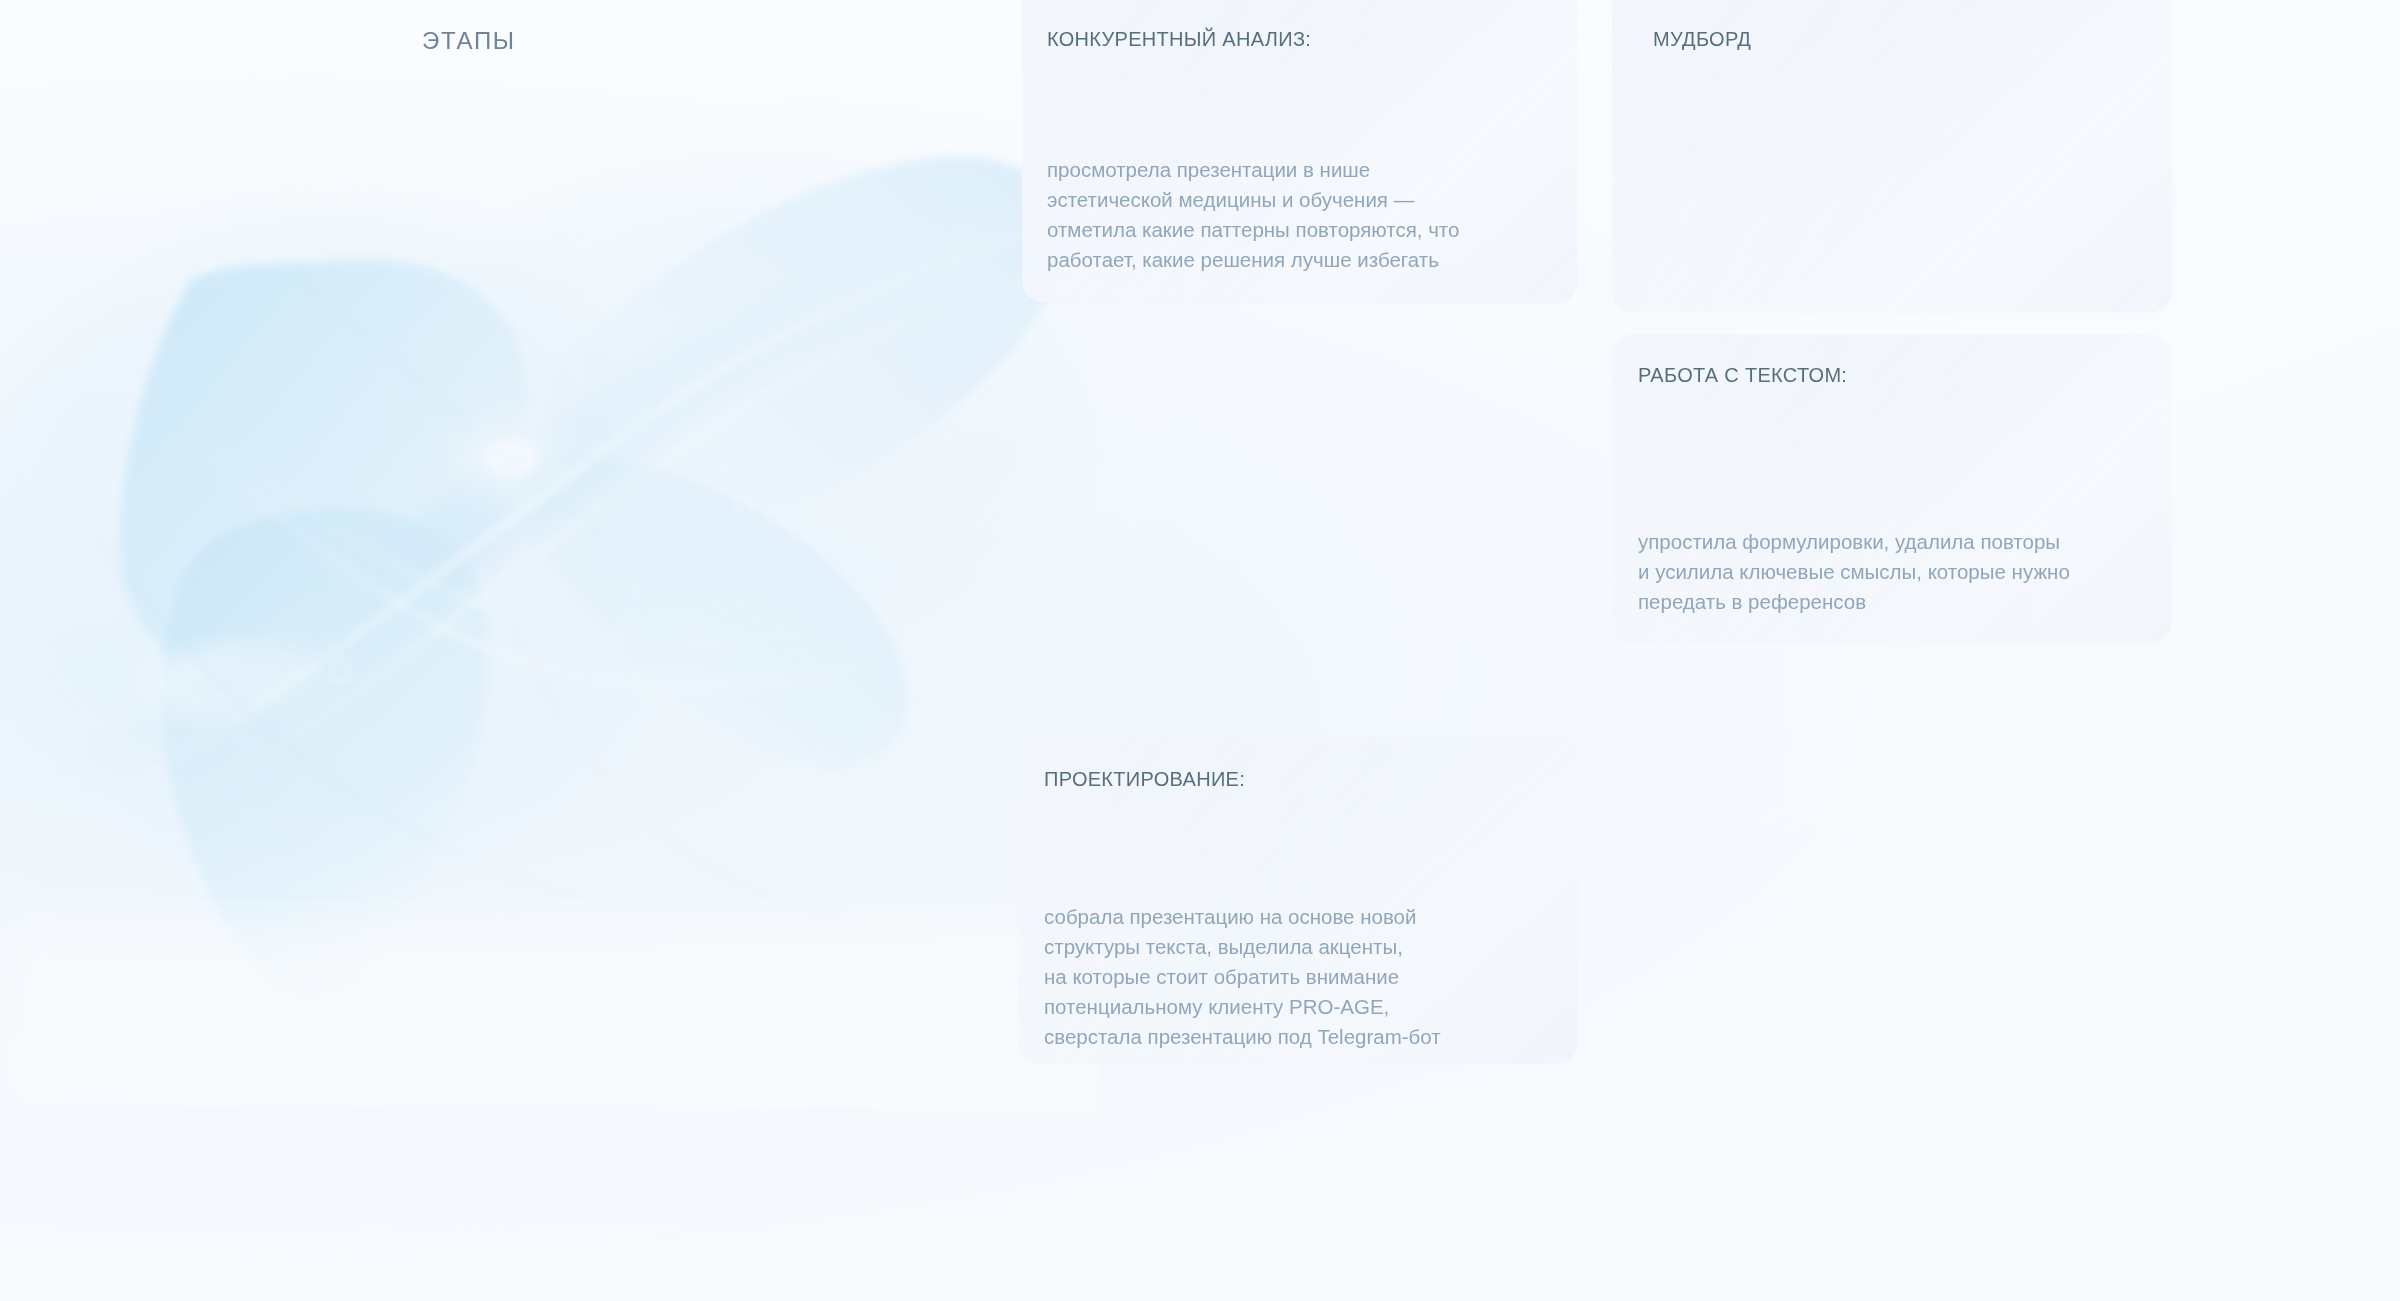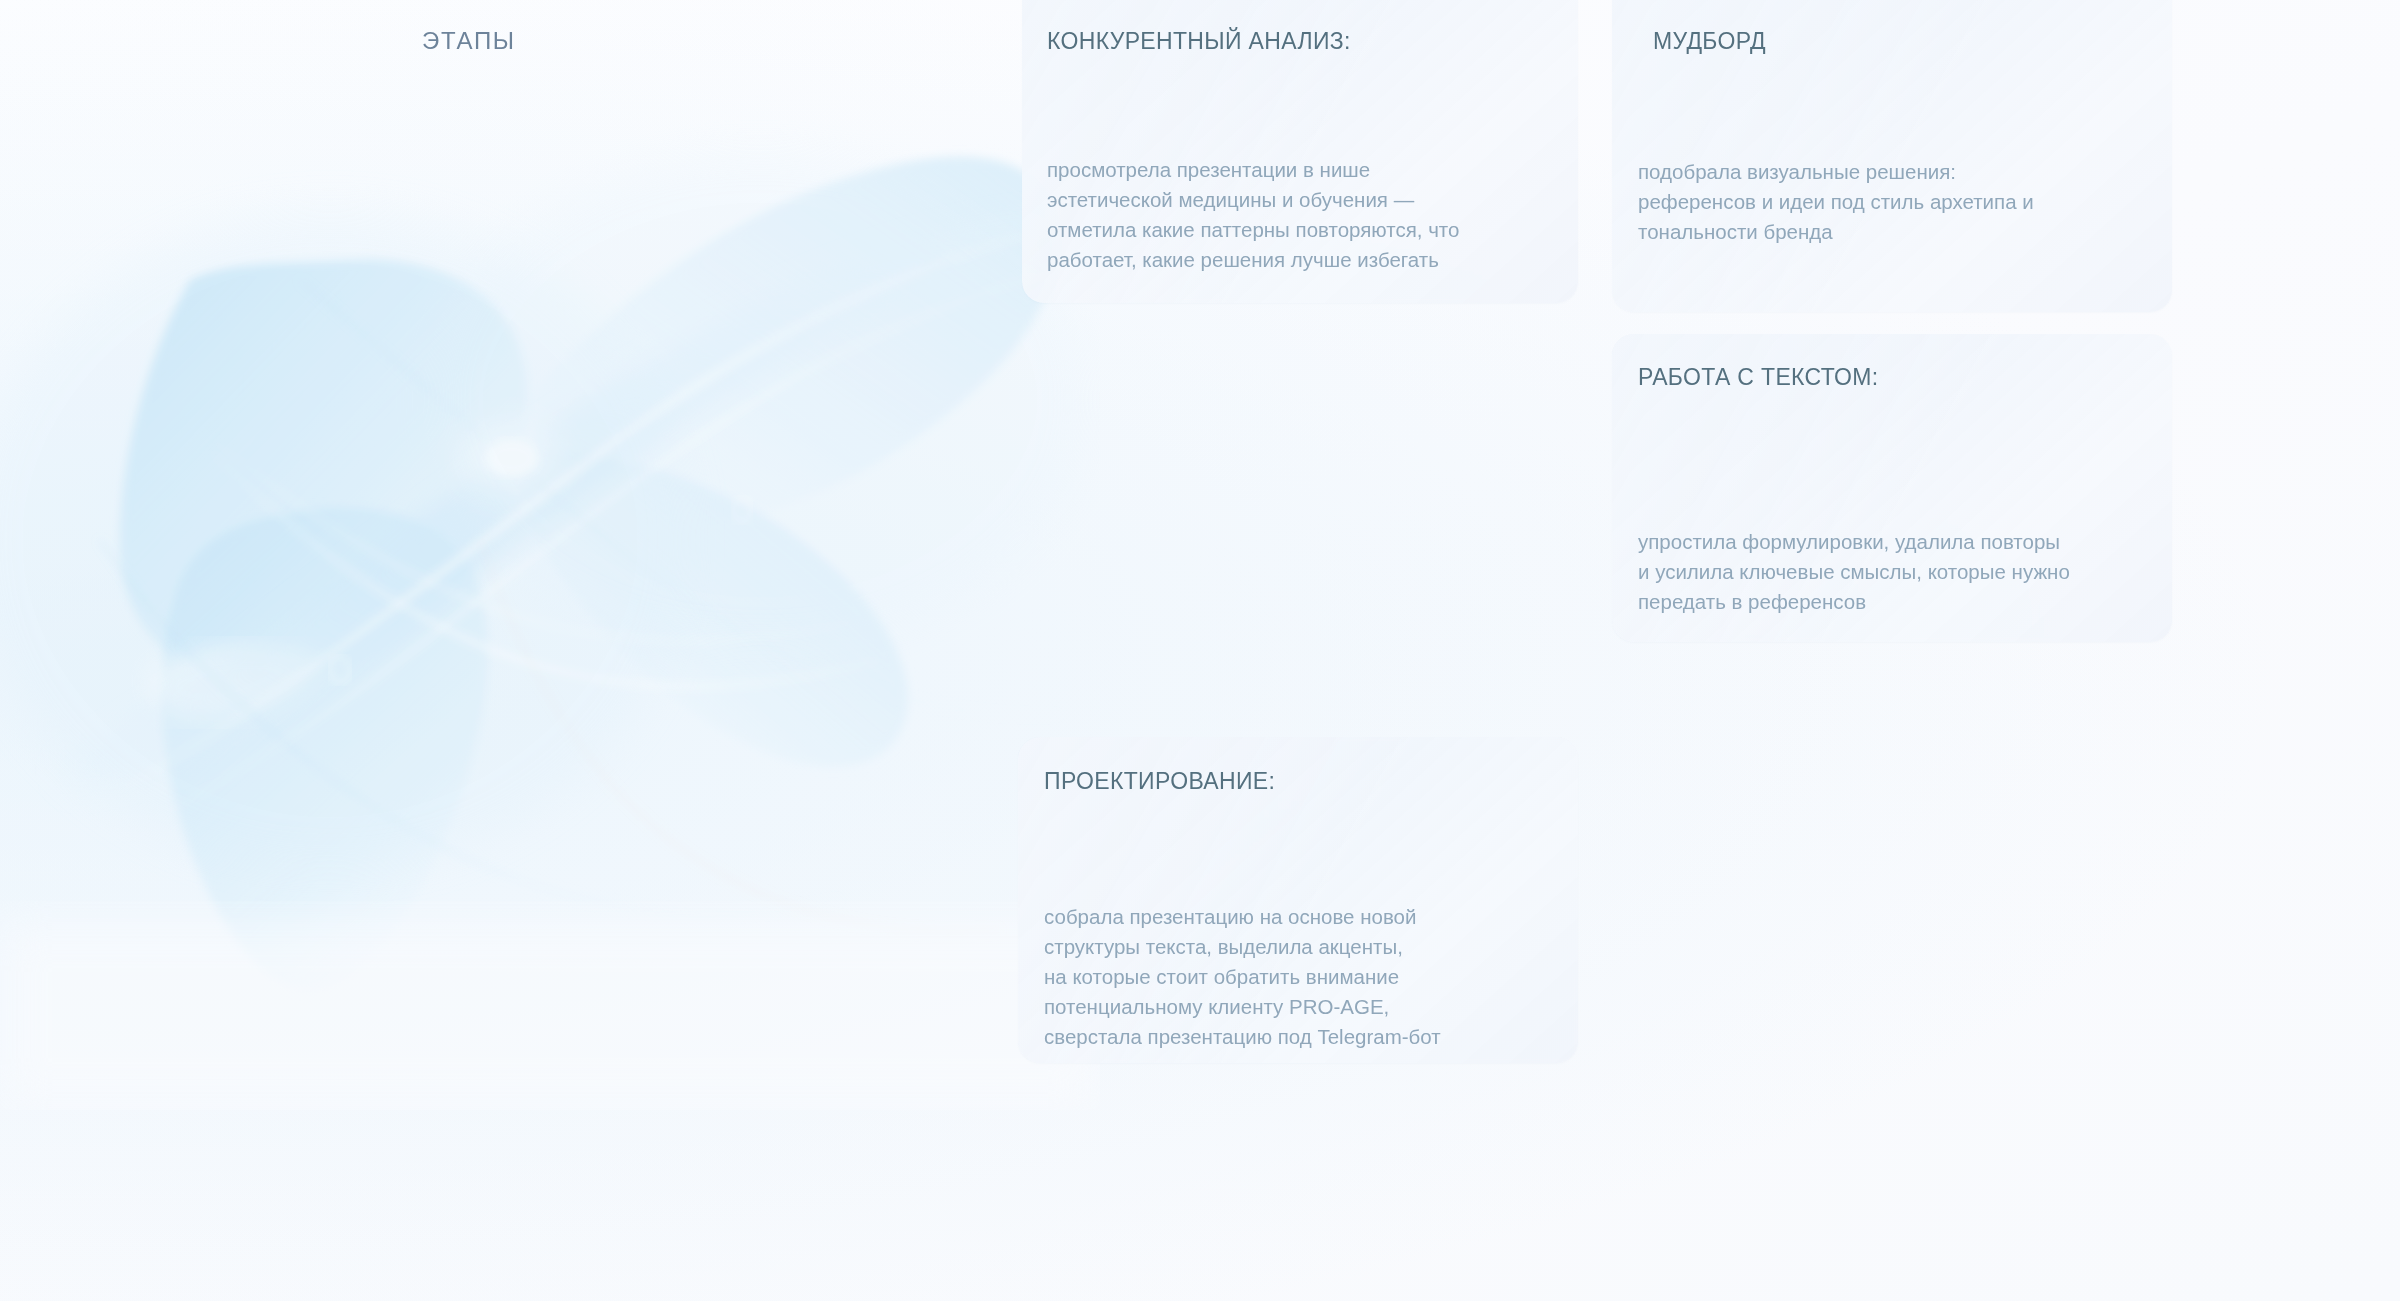--- a/index.html
+++ b/index.html
@@ -67,21 +67,21 @@
     content:"";
     position:absolute;
     inset:0;
     border-radius:22px;
     background: linear-gradient(120deg, rgba(255,255,255,0.35), rgba(255,255,255,0) 55%);
     pointer-events:none;
   }
 
   .card-title {
     position: absolute;
-    font-size: 23px;
+    font-size: 20px;
     letter-spacing: 0.015em;
     font-weight: 400;
     color: #54707f;
     white-space: nowrap;
   }
 
   .card-body {
     position: absolute;
     font-size: 20.5px;
     line-height: 1.46;
@@ -211,23 +211,20 @@
   <div class="card" id="card-competitor">
     <div class="card-title">КОНКУРЕНТНЫЙ АНАЛИЗ:</div>
     <div class="card-body">просмотрела презентации в нише
 эстетической медицины и обучения —
 отметила какие паттерны повторяются, что
 работает, какие решения лучше избегать</div>
   </div>
 
   <div class="card" id="card-moodboard">
     <div class="card-title">МУДБОРД</div>
-    <div class="card-body">подобрала визуальные решения:
-референсов и идеи под стиль  архетипа и
-тональности бренда</div>
   </div>
 
   <div class="card" id="card-text">
     <div class="card-title">РАБОТА С ТЕКСТОМ:</div>
     <div class="card-body">упростила формулировки, удалила повторы
 и усилила ключевые смыслы, которые нужно
 передать в референсов</div>
   </div>
 
   <div class="card" id="card-design">

